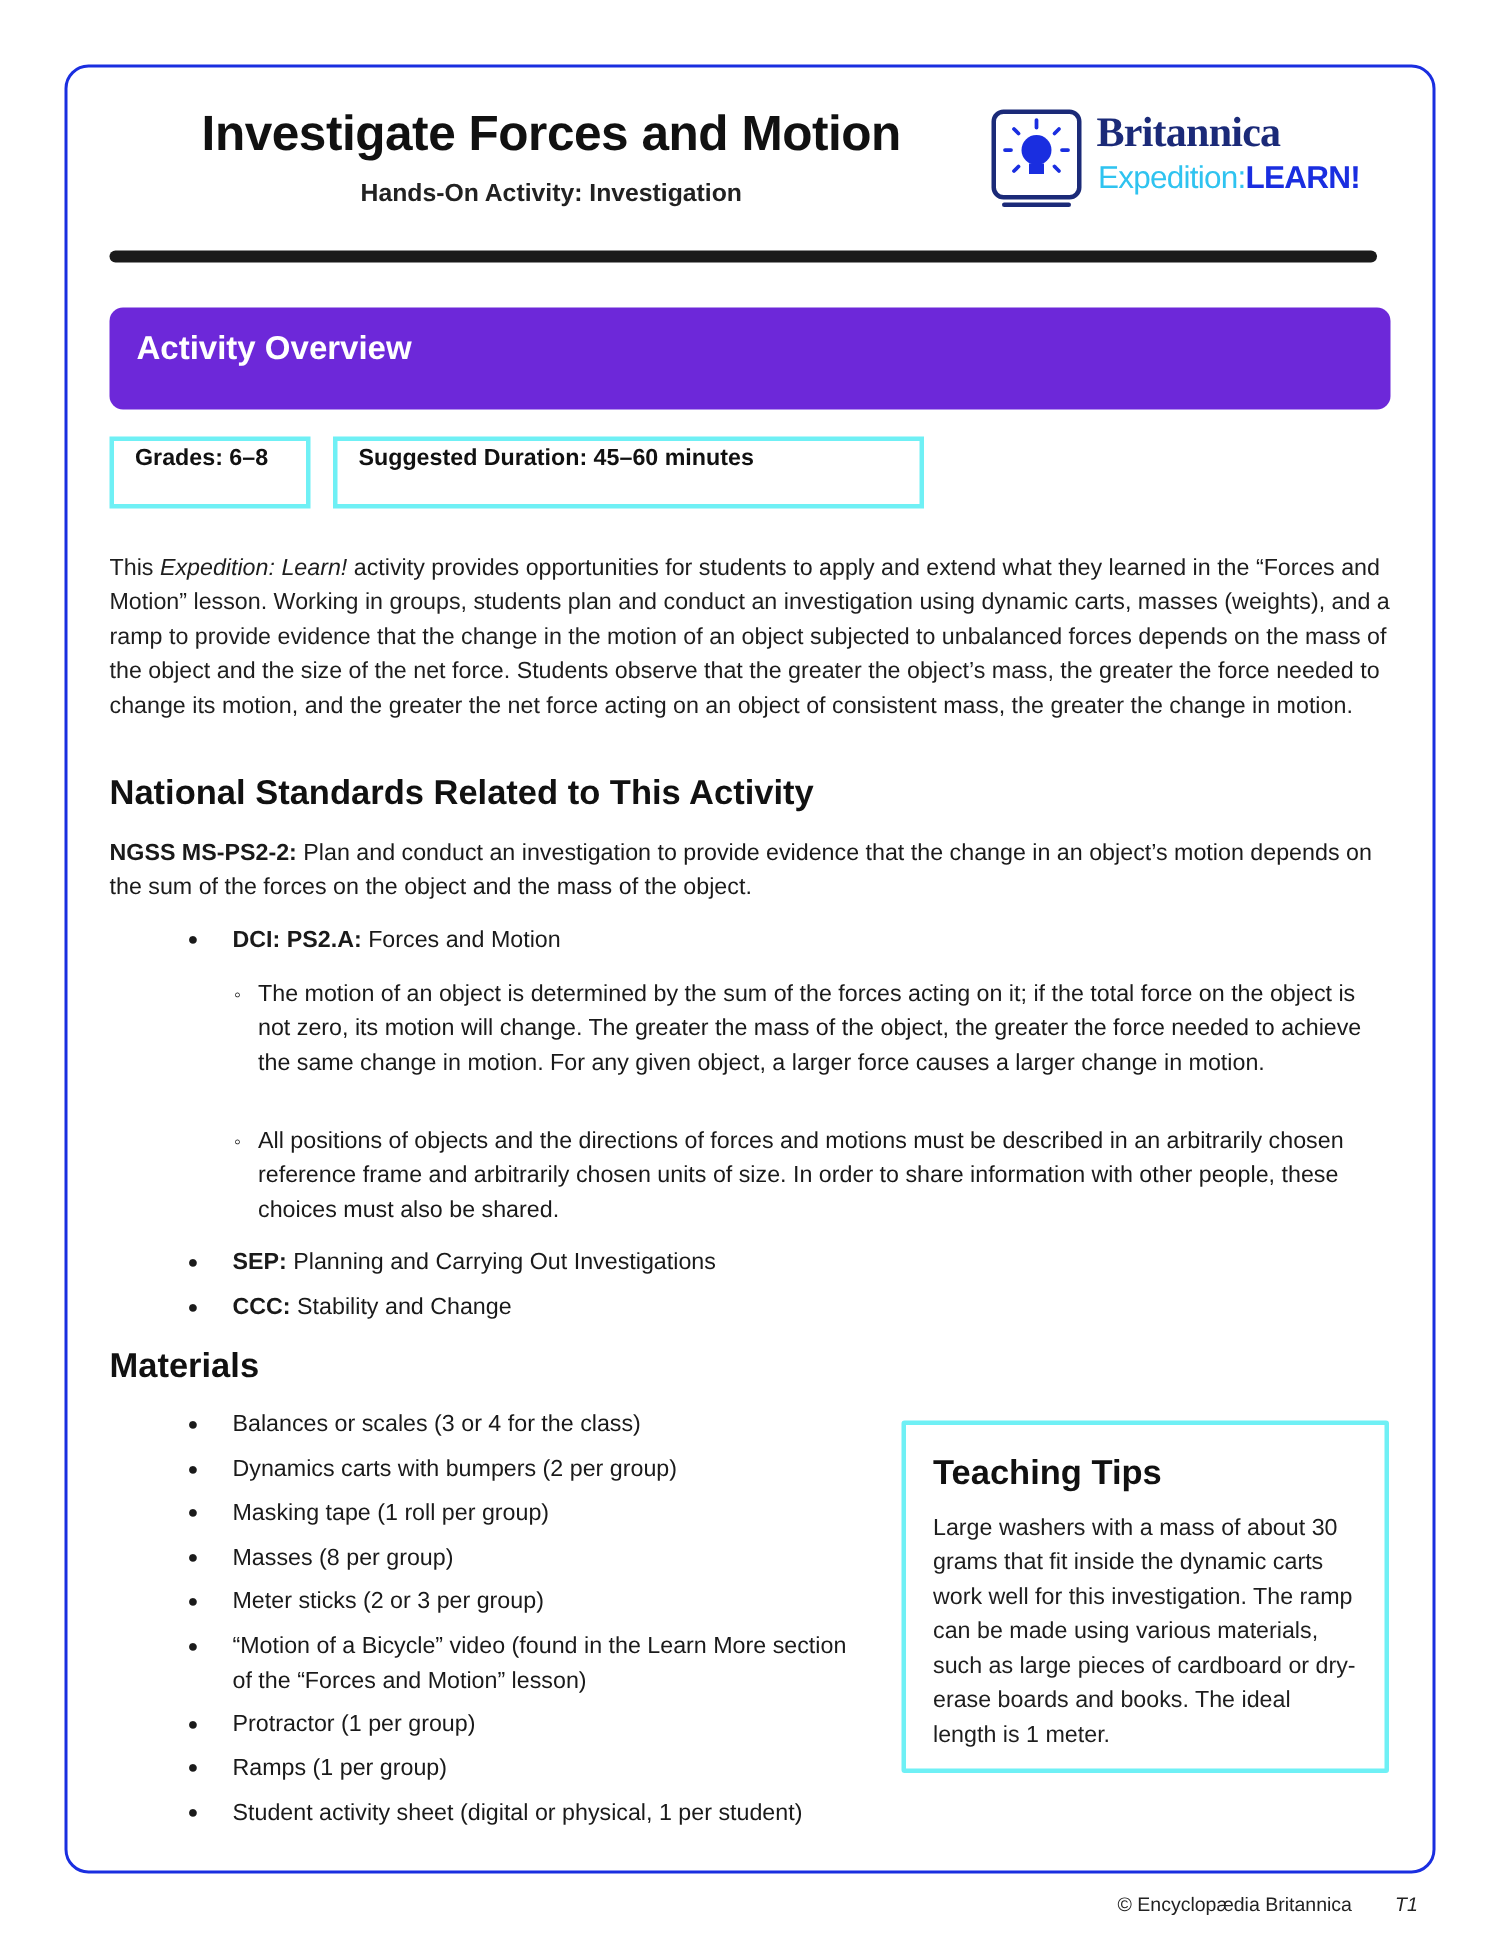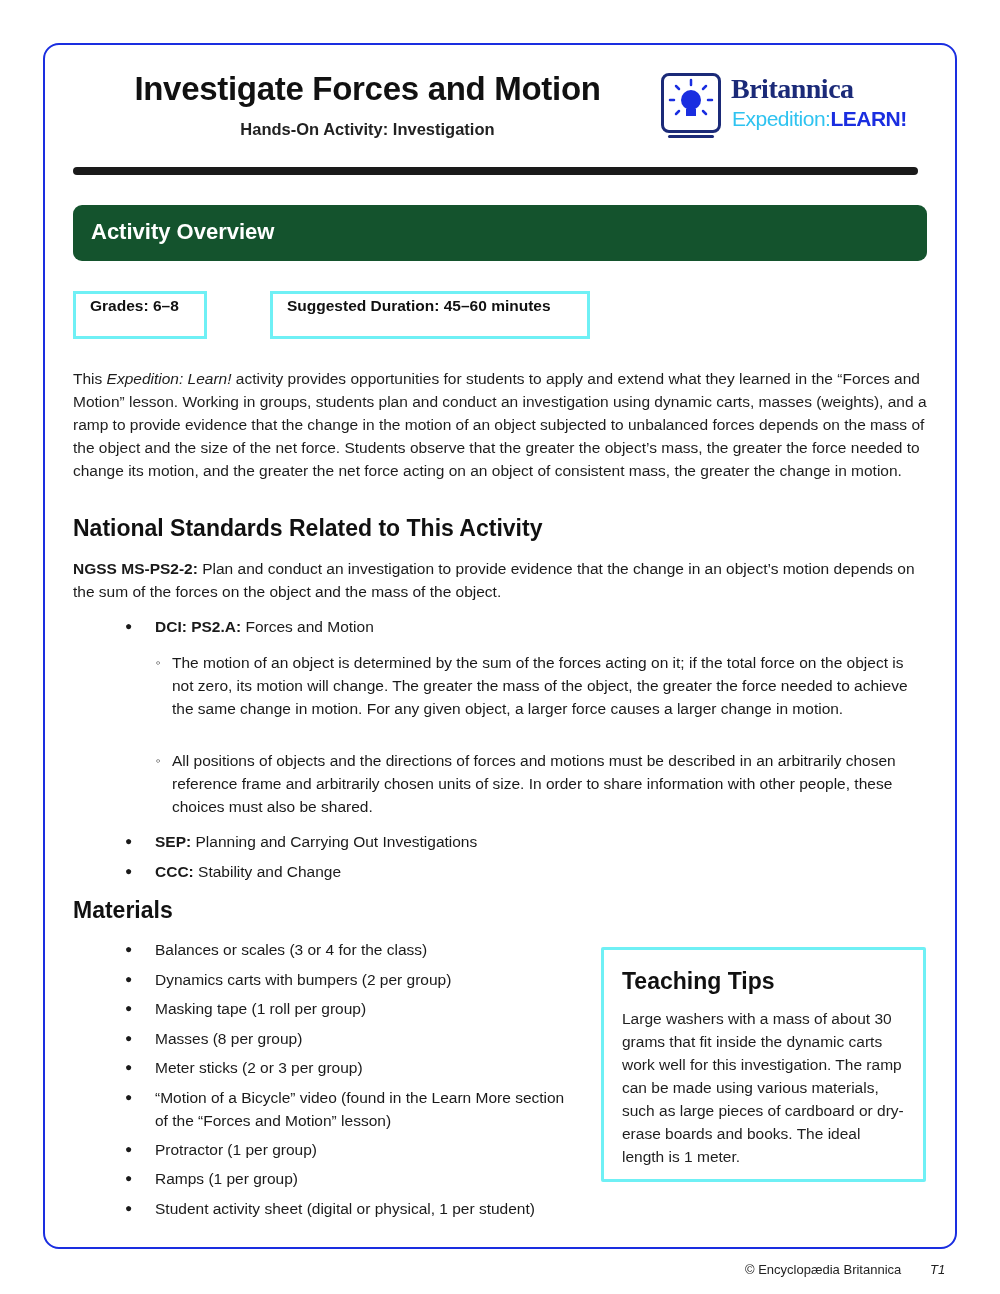--- a/index.html
+++ b/index.html
@@ -15,26 +15,26 @@
     font-size: 16.5px; font-weight: bold; color: #222; }
   .logo { position: absolute; left: 661px; top: 73px; width: 260px; height: 64px; }
   .logo-icon { position: absolute; left: 0; top: 0; width: 60px; height: 60px;
     border: 3px solid #1b2a78; border-radius: 8px; }
   .logo-icon::after { content: ""; position: absolute; left: 4px; right: 4px; bottom: -8px; height: 3px; background: #1b2a78; border-radius: 2px; }
   .logo-brand { position: absolute; left: 70px; top: 0; font-family: "Liberation Serif", serif;
     font-size: 28px; font-weight: bold; color: #1b2a78; letter-spacing: -0.5px; }
   .logo-sub { position: absolute; left: 71px; top: 34px; font-size: 21px; color: #2fc3f0; letter-spacing: -0.5px; }
   .logo-sub b { color: #1a2ee0; font-weight: bold; }
   .rule { position: absolute; left: 73px; top: 167px; width: 845px; height: 8px; background: #1a1a1a; border-radius: 4px; }
-  .banner { position: absolute; left: 73px; top: 205px; width: 854px; height: 56px; background: #14532d;
+  .banner { position: absolute; left: 73px; top: 205px; width: 854px; height: 68px; background: #6d28d9;
     border-radius: 9px; color: #fff; font-size: 22px; font-weight: bold; padding: 14px 18px; }
   .pill { position: absolute; top: 291px; height: 48px; border: 3.5px solid #6ff0f5; border-radius: 0;
     font-size: 15.5px; font-weight: bold; padding: 3px 14px; color: #111; white-space: nowrap; }
   .pill-grades { left: 73px; width: 134px; }
-  .pill-duration { left: 222px; width: 320px; margin-left: 48px; }
+  .pill-duration { left: 222px; width: 394px; }
   .intro { position: absolute; left: 73px; top: 367px; width: 860px; font-size: 15.5px; line-height: 23px; color: #1e1e1e; }
   .intro i { font-style: italic; margin-top: 20px; }
   .h2 { position: absolute; left: 73px; font-size: 23px; font-weight: bold; color: #111; }
   .h2-standards { top: 515px; }
   .h2-materials { top: 897px; }
   .std-para { position: absolute; left: 73px; top: 535px; width: 860px; font-size: 15.5px; line-height: 23px; margin-top: 22px; }
   .std-para b, .bl b { font-weight: bold; }
   .bl { position: absolute; left: 155px; font-size: 15.5px; line-height: 23px; width: 430px; }
   .bl::before { content: "\25CF"; position: absolute; left: -30px; top: 0; font-size: 12px; }
   .sub { position: absolute; left: 172px; width: 750px; font-size: 15.5px; line-height: 23px; }

